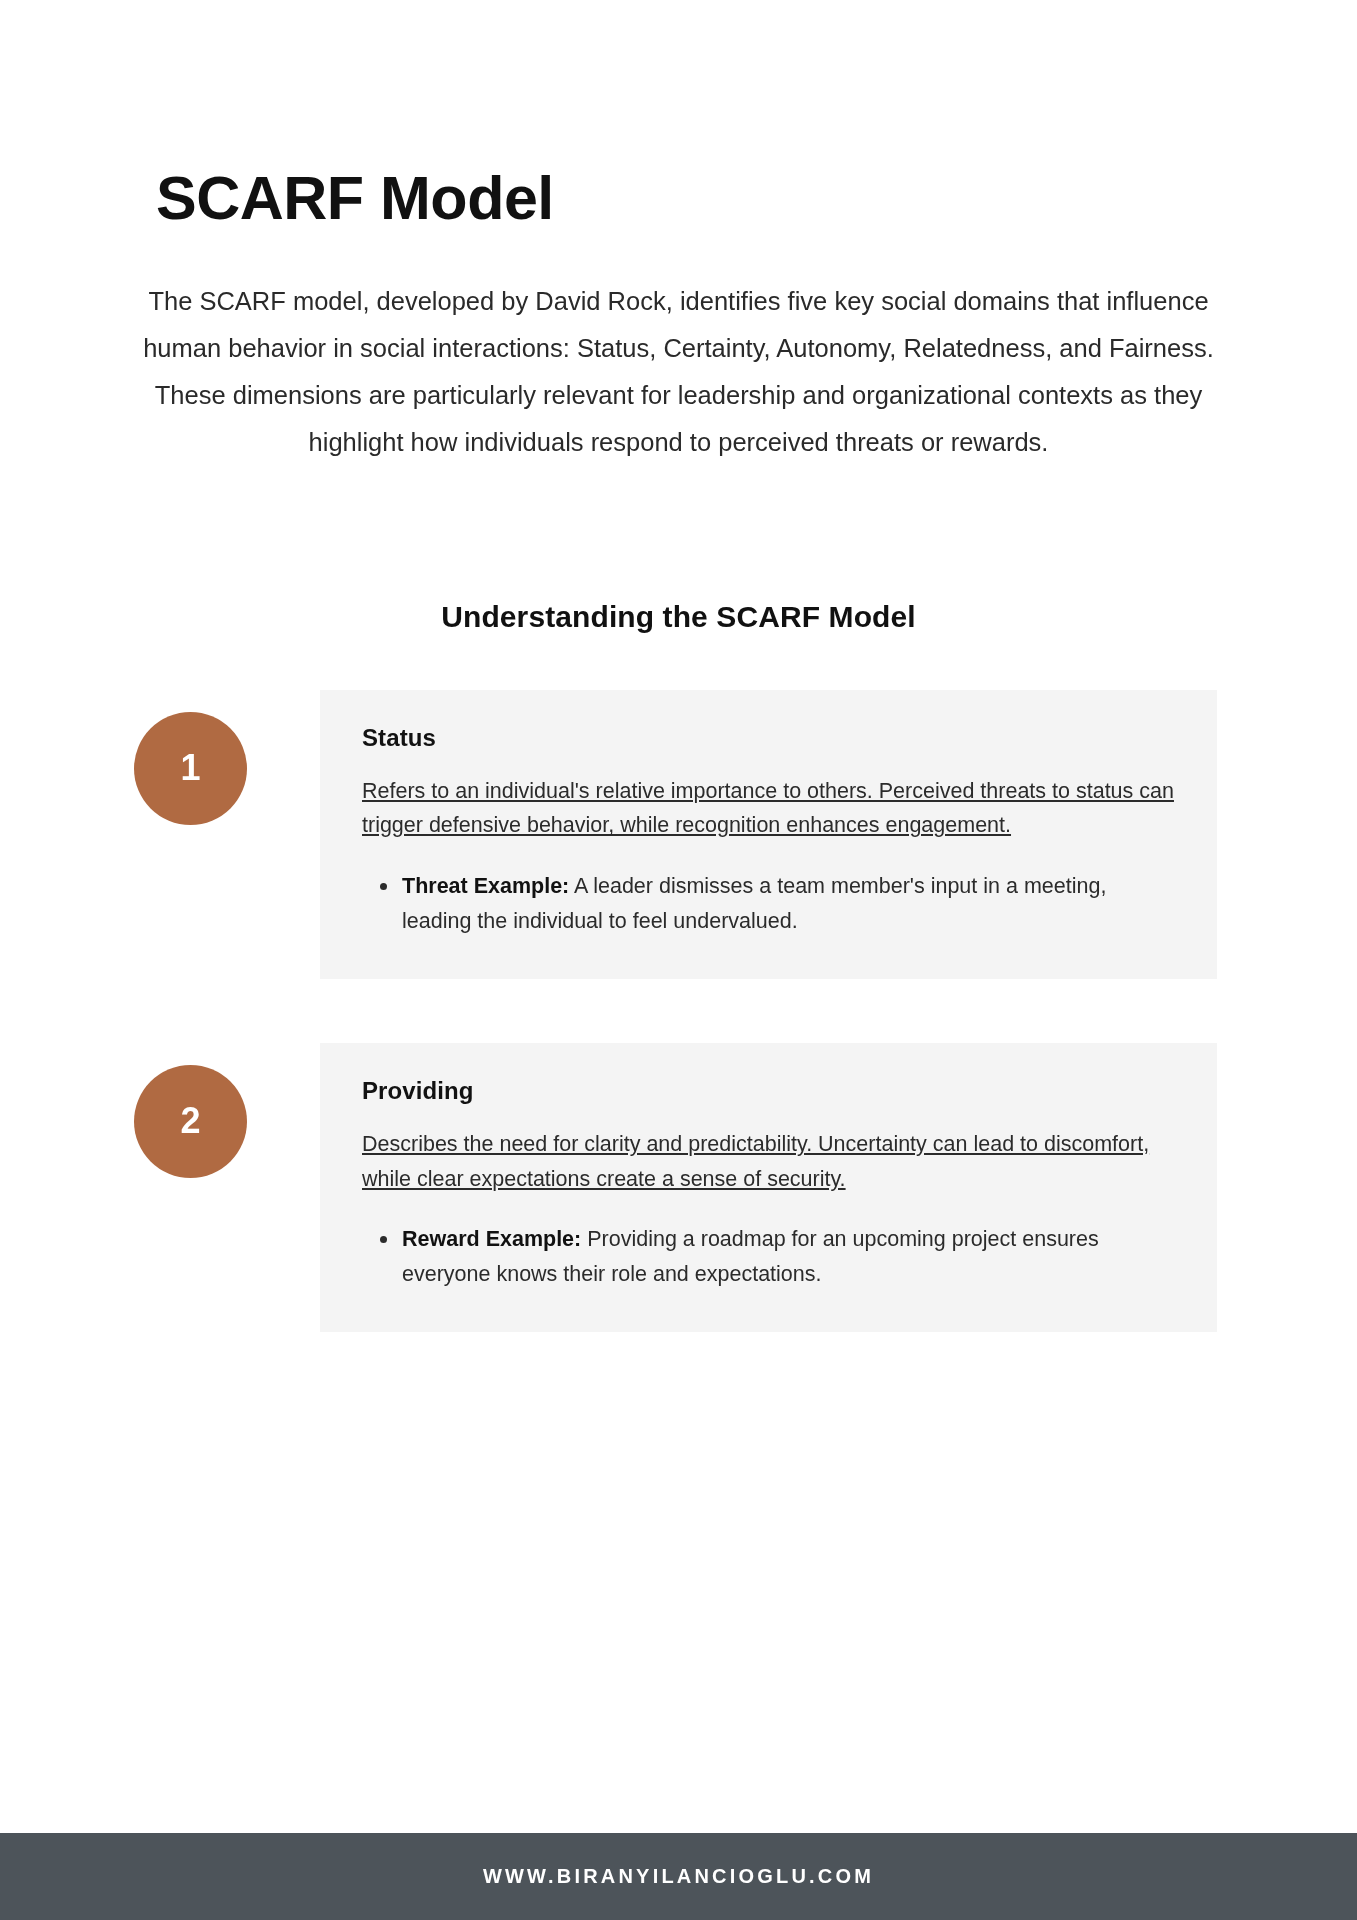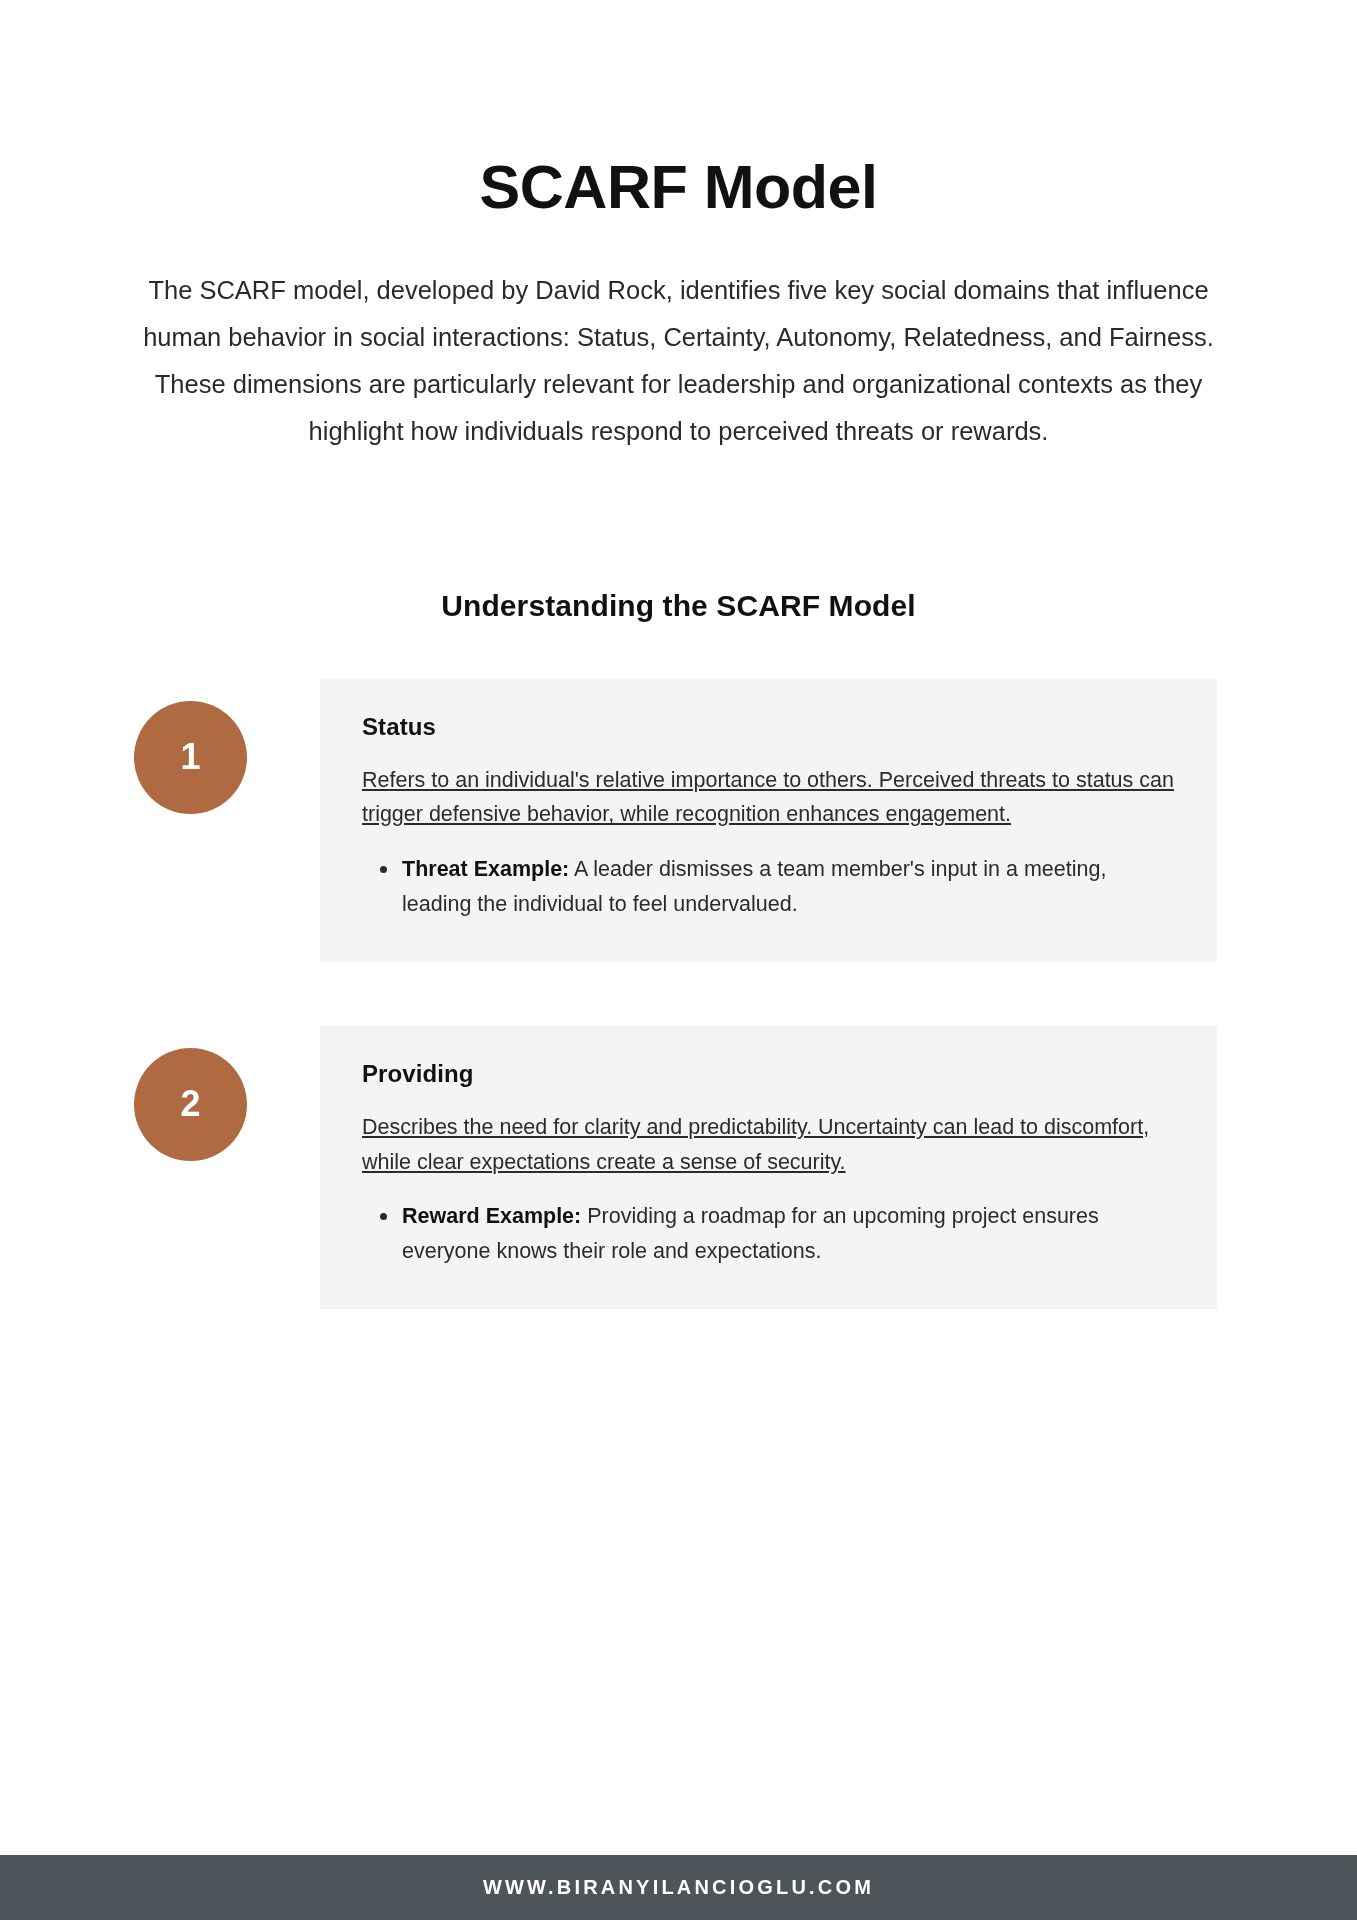--- a/index.html
+++ b/index.html
@@ -26,23 +26,23 @@
   }
 
   .content {
     flex: 1 1 auto;
     padding: 0 140px;
     box-sizing: border-box;
   }
 
   
   .doc-title {
-    margin: 5px;
+    margin: 16px;
     padding-top: 150px;
-    text-align: center;
+    text-align: left;
     font-size: 61px;
     font-weight: 700;
     letter-spacing: -0.5px;
     line-height: 1.08;
     color: #111111;
   }
 
   
   .intro {
     margin: 46px auto 0 auto;
@@ -112,21 +112,21 @@
 
   .card-desc {
     margin: 0;
     font-size: 21.5px;
     line-height: 1.62;
     color: #2b2b2b;
     text-decoration: underline;
   }
 
   .examples {
-    margin: 20px 0 0 0;
+    margin: 26px 0 0 0;
     padding: 0 0 0 38px;
     list-style: none;
   }
 
   .examples li {
     position: relative;
     font-size: 21.5px;
     line-height: 1.62;
     color: #2b2b2b;
     margin-bottom: 4px;
@@ -145,21 +145,21 @@
   }
 
   .examples li .lbl {
     font-weight: 700;
     color: #111111;
   }
 
   
   .footer {
     flex: 0 0 auto;
-    height: 65px;
+    height: 87px;
     background: #4d545a;
     display: flex;
     align-items: center;
     justify-content: center;
   }
   .footer-url {
     color: #ffffff;
     font-size: 20px;
     font-weight: 700;
     letter-spacing: 3.2px;

